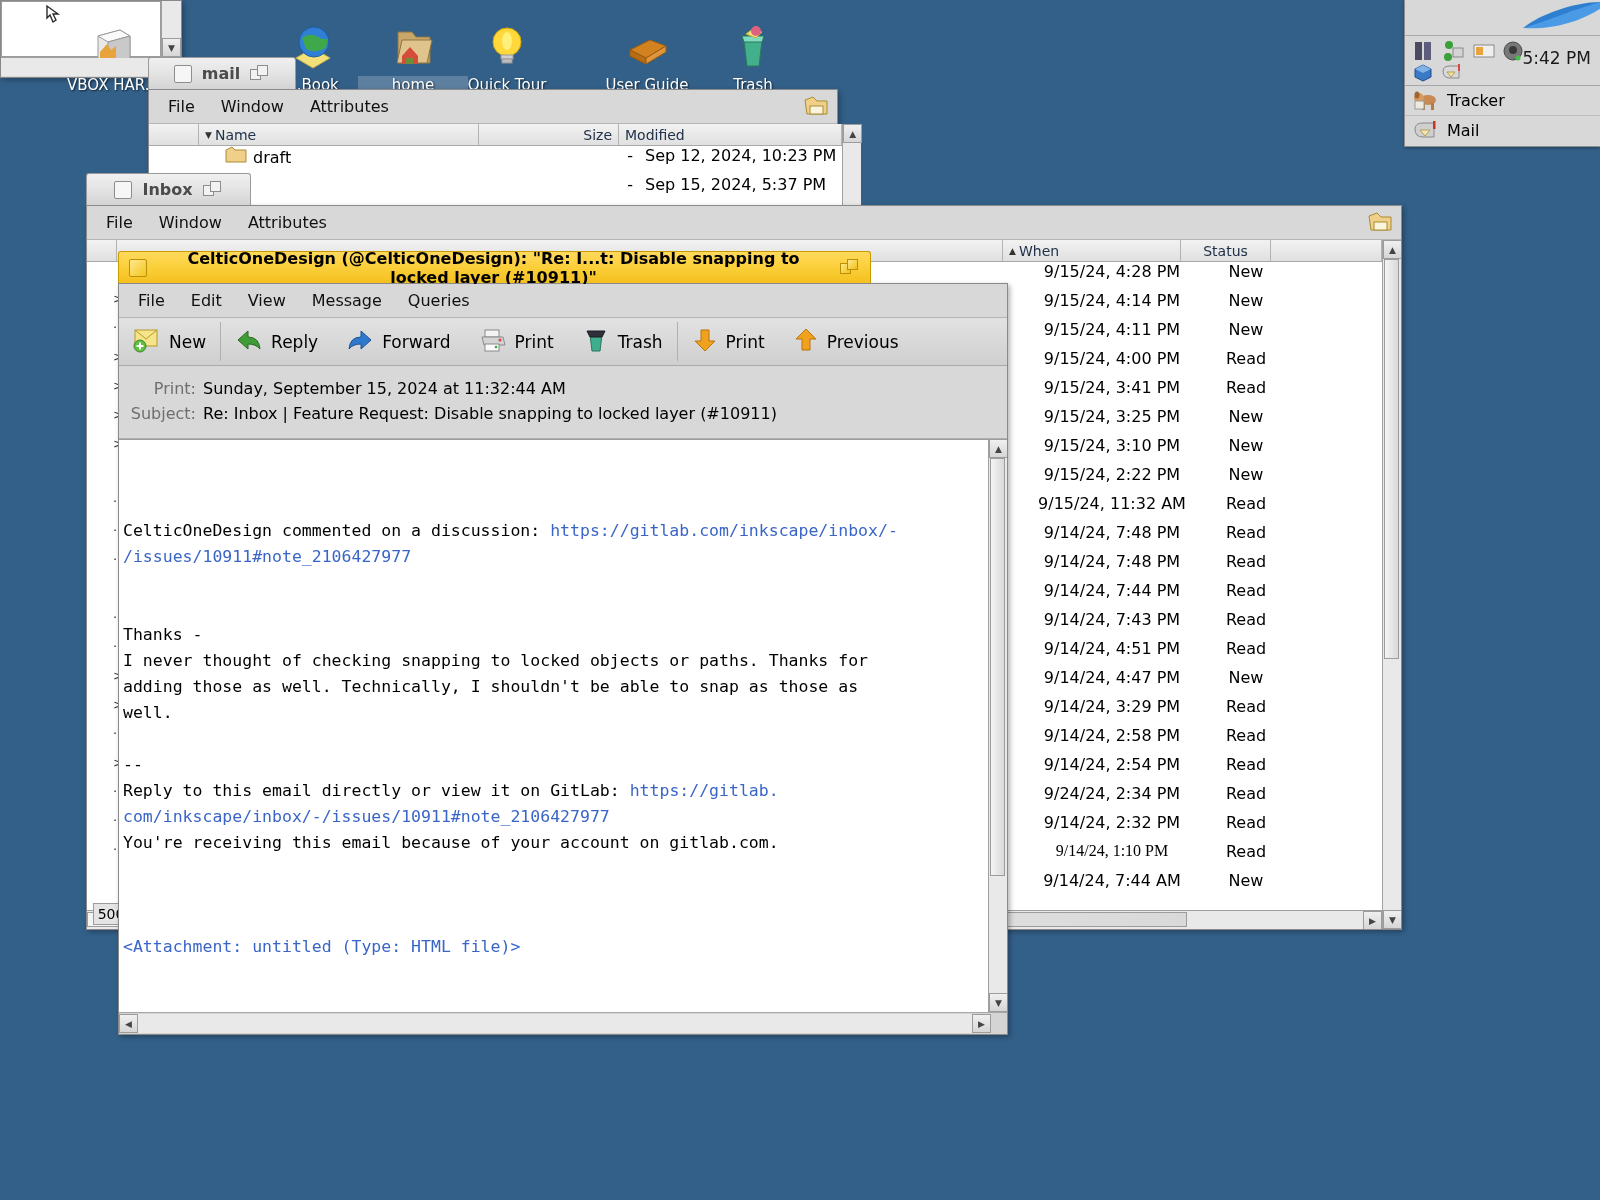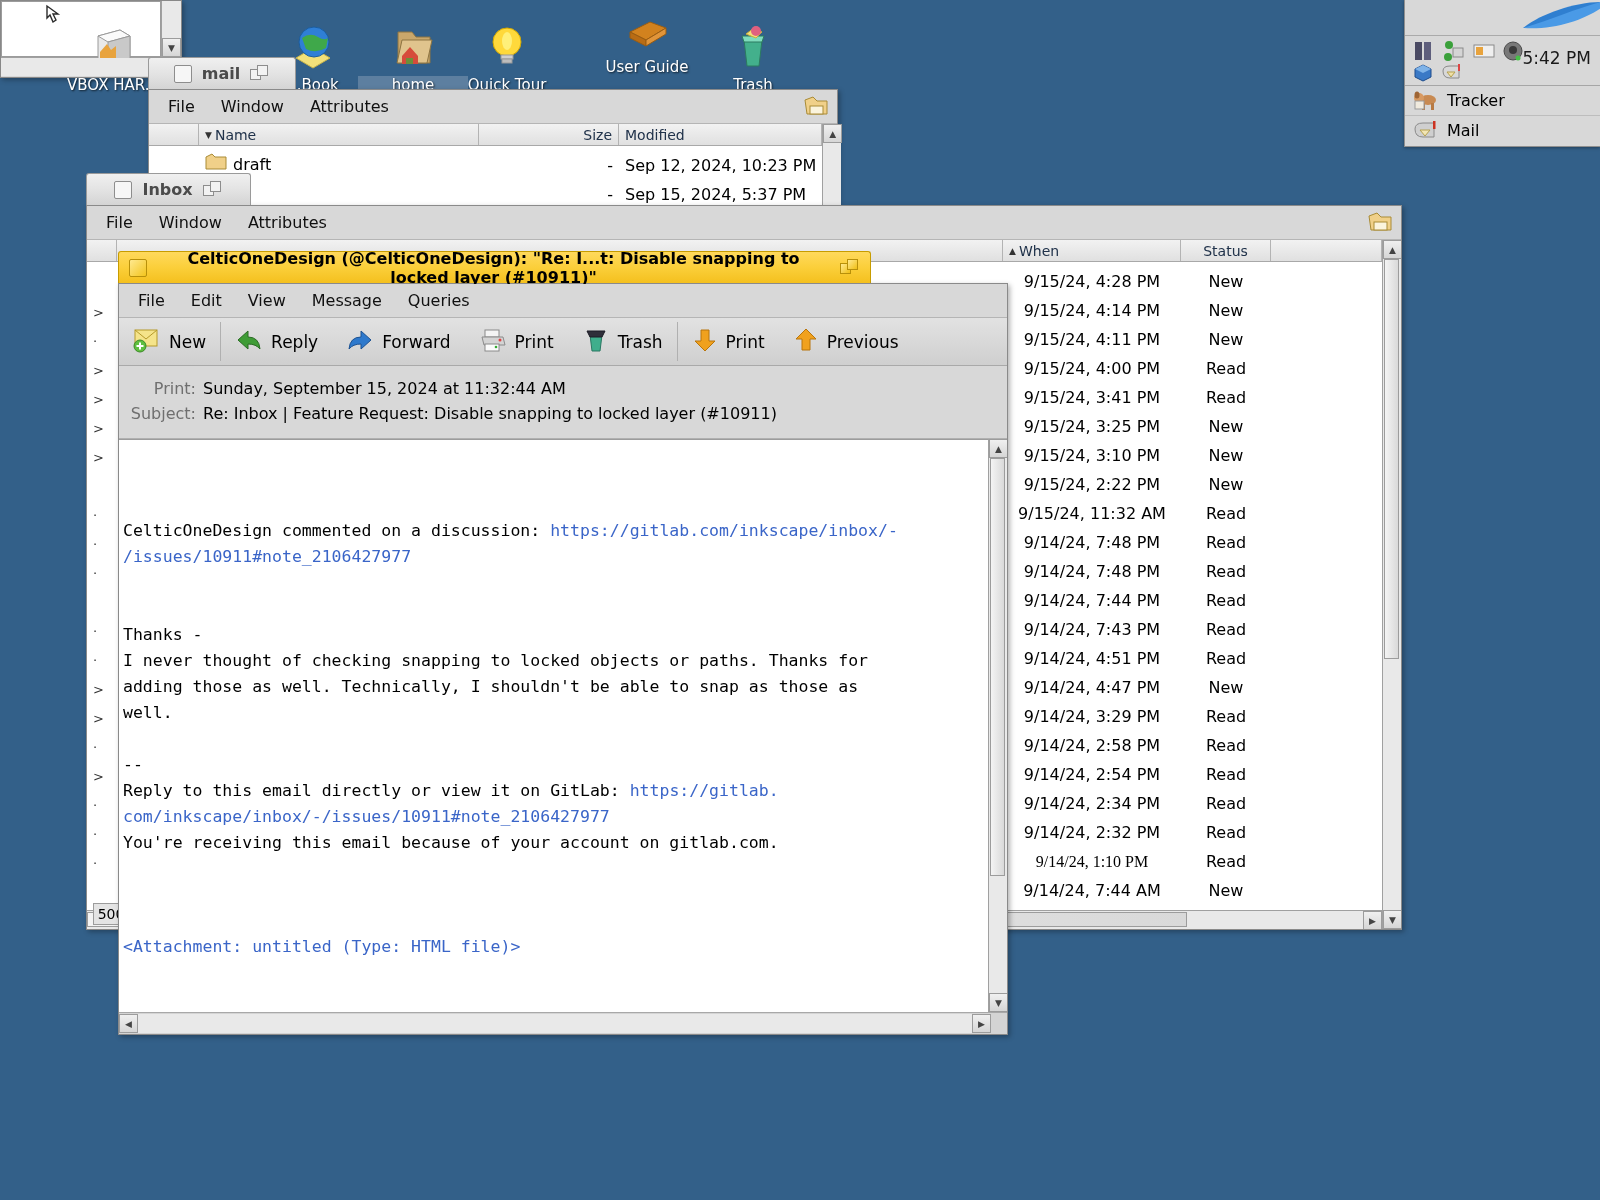--- a/index.html
+++ b/index.html
@@ -102,21 +102,21 @@
     font-size:14px;
   }
   .colhdr .ch {
     border-right:1px solid #b3b3b3; display:flex; align-items:center;
     padding:0 6px; background:linear-gradient(to bottom,#f2f2f2,#e0e0e0);
     color:#20324a; white-space:nowrap; overflow:hidden;
   }
   .colhdr .ch.r { justify-content:flex-end; }
   .sortmark { font-size:9px; margin-right:3px; color:#333; }
 
-  .listrow { display:flex; height:29px; align-items:flex-end; font-size:16px; }
+  .listrow { display:flex; height:29px; align-items:flex-start; font-size:16px;padding-left:20px; }
   .listrow .c { padding:0 6px; white-space:nowrap; overflow:hidden; }
   .listrow .c.r { text-align:right; }
 
   
   .sb-v { width:19px; background:#d4d4d4; border-left:1px solid #a0a0a0;
           display:flex; flex-direction:column; }
   .sb-h { height:19px; background:#d4d4d4; border-top:1px solid #a0a0a0;
           display:flex; flex-direction:row; }
   .sb-btn { width:19px; height:19px; background:linear-gradient(to bottom,#f0f0f0,#d6d6d6);
             border:1px solid #9c9c9c; display:flex; align-items:center; justify-content:center;
@@ -215,21 +215,21 @@
       <svg width="54" height="54" viewBox="0 0 54 54">
         <path d="M12 14 h14 l4 5 h14 v26 h-32 z" fill="#c9a76b" stroke="#8d7442"></path>
         <path d="M16 22 h30 l-5 23 h-30 z" fill="#e0c48d" stroke="#8d7442"></path>
         <path d="M16 38 l8 -9 8 9 v8 h-16 z" fill="#d64b3a"></path>
         <rect x="20" y="40" width="7" height="6" fill="#6c8f3a"></rect>
       </svg>
     </span>
     <span class="lbl">home</span>
   </div>
 
-  <div class="desk-icon" style="left:592px;top:0;">
+  <div class="desk-icon" style="left:592px;top:18px;">
     <span class="glyph">
       <svg width="54" height="54" viewBox="0 0 54 54">
         <polygon points="10,32 30,22 46,28 26,40" fill="#d2821e" stroke="#9a5d12"></polygon>
         <polygon points="10,32 26,40 26,46 10,38" fill="#b96c14" stroke="#9a5d12"></polygon>
         <polygon points="26,40 46,28 46,34 26,46" fill="#e1953a" stroke="#9a5d12"></polygon>
       </svg>
     </span>
     <span class="lbl">User Guide</span>
   </div>
 
@@ -557,21 +557,21 @@
             </div>
             <div class="listrow">
               <div class="c unread-dot" style="width: 30px;">&gt;</div>
               <div class="c" style="width: 886px;"></div>
               <div class="c" style="width: 178px; text-align: center;">9/14/24, 2:54 PM</div>
               <div class="c" style="width: 90px; text-align: center;">Read</div>
             </div>
             <div class="listrow">
               <div class="c unread-dot" style="width: 30px;">·</div>
               <div class="c" style="width: 886px;"></div>
-              <div class="c" style="width: 178px; text-align: center;">9/14/24, 2:34 PM</div>
+              <div class="c" style="width: 178px; text-align: center;">9/24/24, 2:34 PM</div>
               <div class="c" style="width: 90px; text-align: center;">Read</div>
             </div>
             <div class="listrow">
               <div class="c unread-dot" style="width: 30px;">·</div>
               <div class="c" style="width: 886px;"></div>
               <div class="c" style="width: 178px; text-align: center;">9/14/24, 2:32 PM</div>
               <div class="c" style="width: 90px; text-align: center;">Read</div>
             </div>
             <div class="listrow">
               <div class="c unread-dot" style="width: 30px;">·</div>

